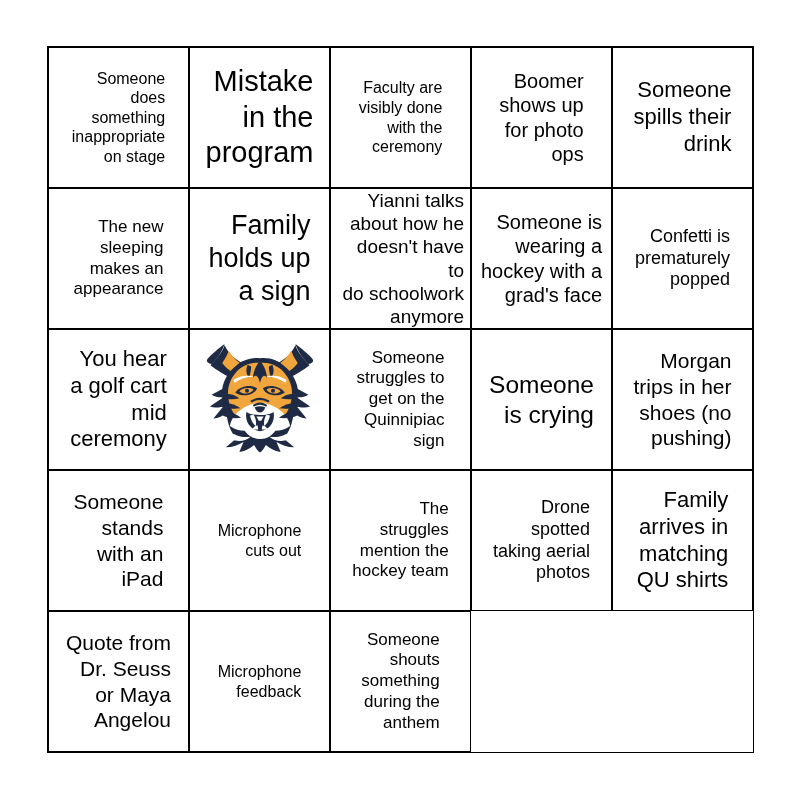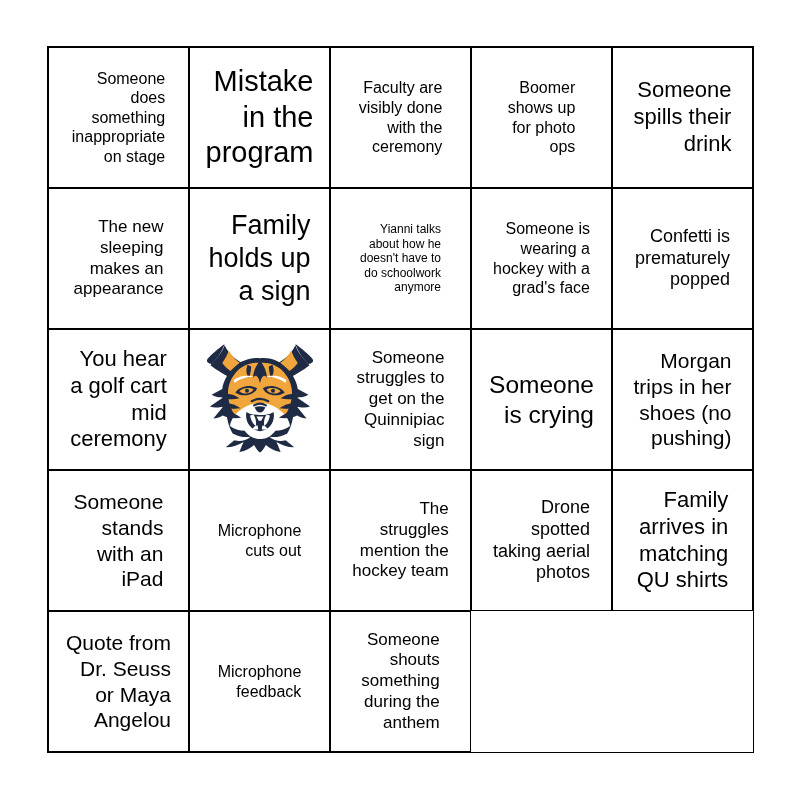--- a/index.html
+++ b/index.html
@@ -28,26 +28,26 @@
     text-align:right;
     padding:2px 6px;
     overflow:hidden;
     background:#ffffff;
   }
   .cell span{
     white-space:pre-line;
     line-height:1.22;
     display:block;
   }
-  .fs14{font-size:12px}
+  .fs14{font-size:19px}
   .fs16{font-size:16px}
   .fs17{font-size:17px}
   .fs18{font-size:18px}
   .fs19{font-size:16px}
-  .fs20{font-size:16px}
+  .fs20{font-size:20px}
   .fs21{font-size:21px}
   .fs22{font-size:22px}
   .fs24{font-size:24.5px}
   .fs26{font-size:27px}
   .fs28{font-size:29px}
   .logo-cell{padding:0;}
   .logo-cell svg{display:block;}
   .lg-navy{fill:var(--navy);}
   .lg-gold{fill:var(--gold);}
   .lg-white{fill:var(--white);}

